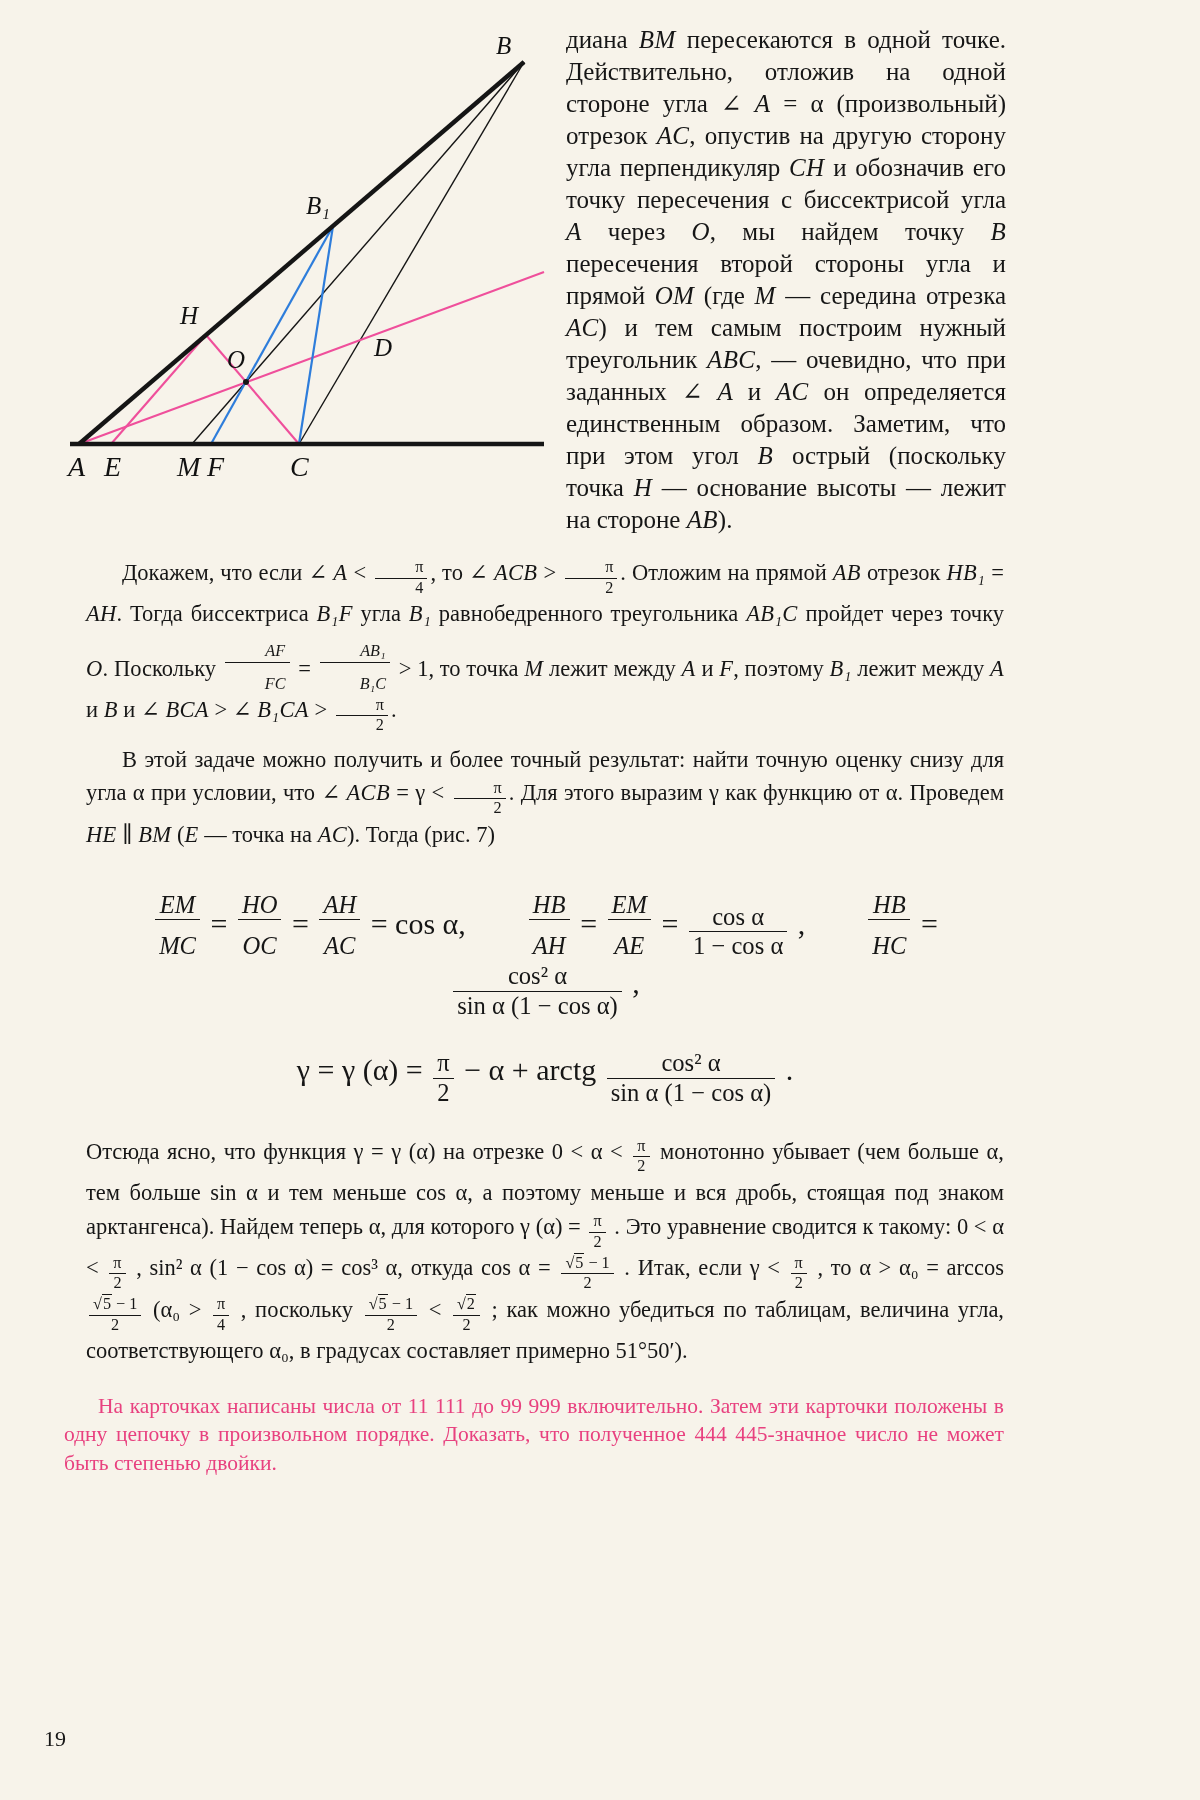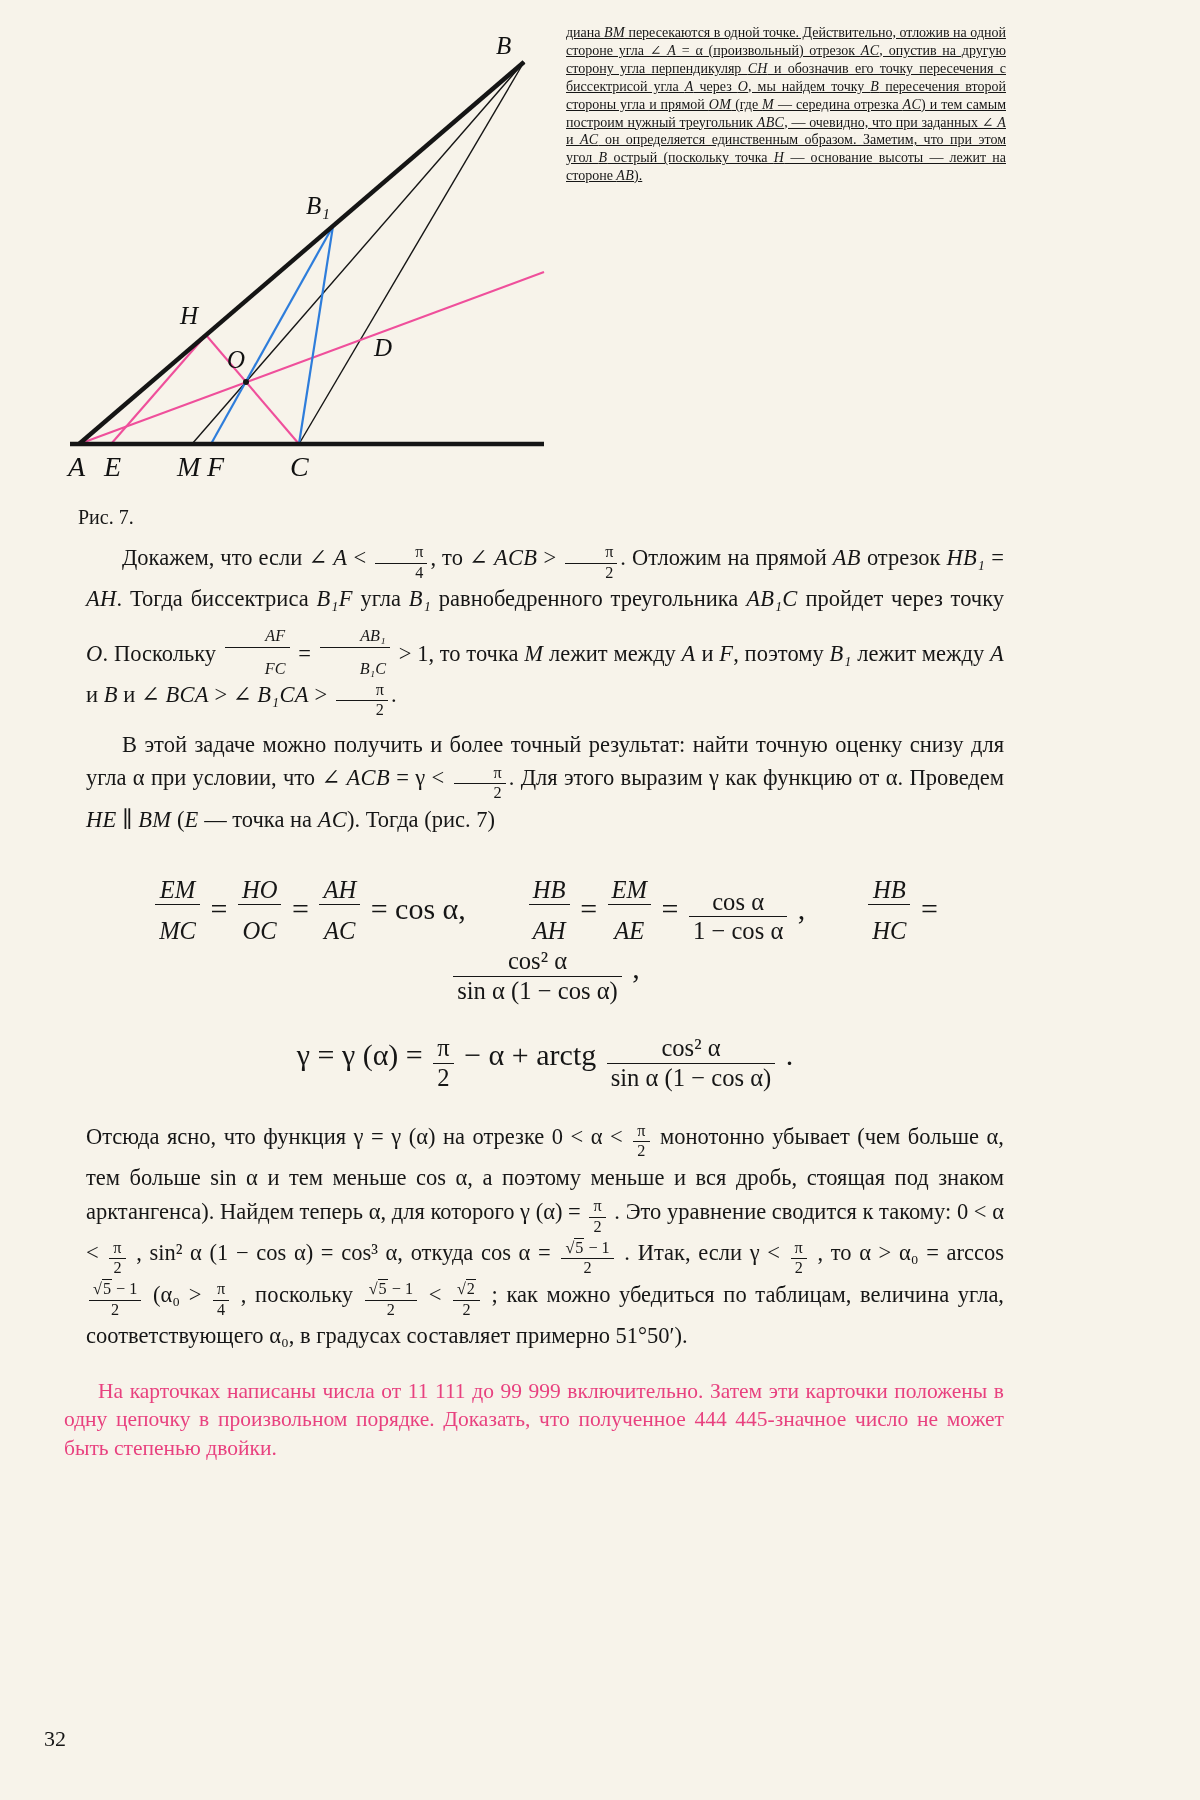--- a/index.html
+++ b/index.html
@@ -3,21 +3,21 @@
 <meta charset="utf-8">
 <style>
   html,body{margin:0;padding:0;}
   body{width:1200px;height:1800px;background:#f7f3ea;color:#161616;
        font-family:"Liberation Serif","DejaVu Serif",serif;}
   .page{position:relative;width:1200px;height:1800px;overflow:hidden;}
   .top{display:flex;align-items:flex-start;padding-top:24px;}
   .fig-wrap{flex:0 0 566px;padding-left:44px;box-sizing:border-box;}
   .figure{display:block;}
   .fig-caption{font-size:20px;margin:12px 0 0 34px;}
-  .col-right{flex:0 0 440px;font-size:14px;line-height:1.28;text-align:justify;margin-top:2px;text-decoration:underline;}
+  .col-right{flex:0 0 440px;font-size:25px;line-height:1.28;text-align:justify;margin-top:2px;}
   .main{margin:12px 196px 0 86px;font-size:22.5px;line-height:1.5;}
   .para{text-align:justify;margin:0 0 8px;}
   .indent{text-indent:36px;}
   i.mv{font-style:italic;letter-spacing:0.3px;}
   .frac{display:inline-block;text-align:center;vertical-align:-0.8em;line-height:1.08;font-size:0.72em;margin:0 3px;}
   .frac .num{display:block;padding:0 4px 1px;border-bottom:1.4px solid currentColor;}
   .frac .den{display:block;padding:1px 4px 0;}
   .frac.it .num,.frac.it .den{font-style:italic;margin-top:12px;}
   .sqrt{white-space:nowrap;}
   .sqa{border-top:1.4px solid currentColor;padding:0 1px;}
@@ -52,29 +52,28 @@
         <text class="figlabel" x="262" y="190">B₁</text>
         <text class="figlabel" x="136" y="300">H</text>
         <text class="figlabel" x="183" y="344">O</text>
         <text class="figlabel" x="330" y="332">D</text>
         <text class="figlabel big" x="24" y="452">A</text>
         <text class="figlabel big" x="60" y="452">E</text>
         <text class="figlabel big" x="133" y="452">M</text>
         <text class="figlabel big" x="163" y="452">F</text>
         <text class="figlabel big" x="246" y="452">C</text>
       </svg>
-      <div class="fig-caption">Рис. 7.</div>
     </div>
     <div class="col-right para">диана <i class="mv">BM</i> пересекаются в одной точке. Действительно, отложив на одной стороне угла ∠ <i class="mv">A</i> = α (произвольный) отрезок <i class="mv">AC</i>, опустив на другую сторону угла перпендикуляр <i class="mv">CH</i> и обозначив его точку пересечения с биссектрисой угла <i class="mv">A</i> через <i class="mv">O</i>, мы найдем точку <i class="mv">B</i> пересечения второй стороны угла и прямой <i class="mv">OM</i> (где <i class="mv">M</i> — середина отрезка <i class="mv">AC</i>) и тем самым построим нужный треугольник <i class="mv">ABC</i>, — очевидно, что при заданных ∠ <i class="mv">A</i> и <i class="mv">AC</i> он определяется единственным образом. Заметим, что при этом угол <i class="mv">B</i> острый (поскольку точка <i class="mv">H</i> — основание высоты — лежит на стороне <i class="mv">AB</i>).</div>
   </div>
 
   <div class="main">
     <p class="para indent">Докажем, что если ∠ <i class="mv">A</i> &lt; <span class="frac"><span class="num">π</span><span class="den">4</span></span>, то ∠ <i class="mv">ACB</i> &gt; <span class="frac"><span class="num">π</span><span class="den">2</span></span>. Отложим на прямой <i class="mv">AB</i> отрезок <i class="mv">HB₁</i> = <i class="mv">AH</i>. Тогда биссектриса <i class="mv">B₁F</i> угла <i class="mv">B₁</i> равнобедренного треугольника <i class="mv">AB₁C</i> пройдет через точку <i class="mv">O</i>. Поскольку <span class="frac it"><span class="num">AF</span><span class="den">FC</span></span> = <span class="frac it"><span class="num">AB₁</span><span class="den">B₁C</span></span> &gt; 1, то точка <i class="mv">M</i> лежит между <i class="mv">A</i> и <i class="mv">F</i>, поэтому <i class="mv">B₁</i> лежит между <i class="mv">A</i> и <i class="mv">B</i> и ∠ <i class="mv">BCA</i> &gt; ∠ <i class="mv">B₁CA</i> &gt; <span class="frac"><span class="num">π</span><span class="den">2</span></span>.</p>
     <p class="para indent">В этой задаче можно получить и более точный результат: найти точную оценку снизу для угла α при условии, что ∠ <i class="mv">ACB</i> = γ &lt; <span class="frac"><span class="num">π</span><span class="den">2</span></span>. Для этого выразим γ как функцию от α. Проведем <i class="mv">HE</i> ∥ <i class="mv">BM</i> (<i class="mv">E</i> — точка на <i class="mv">AC</i>). Тогда (рис. 7)</p>
     <div class="display"><span class="frac it"><span class="num">EM</span><span class="den">MC</span></span> = <span class="frac it"><span class="num">HO</span><span class="den">OC</span></span> = <span class="frac it"><span class="num">AH</span><span class="den">AC</span></span> = cos α,  <span class="frac it"><span class="num">HB</span><span class="den">AH</span></span> = <span class="frac it"><span class="num">EM</span><span class="den">AE</span></span> = <span class="frac"><span class="num">cos α</span><span class="den">1 − cos α</span></span> ,  <span class="frac it"><span class="num">HB</span><span class="den">HC</span></span> = <span class="frac"><span class="num">cos² α</span><span class="den">sin α (1 − cos α)</span></span> ,</div>
     <div class="display">γ = γ (α) = <span class="frac"><span class="num">π</span><span class="den">2</span></span> − α + arctg <span class="frac"><span class="num">cos² α</span><span class="den">sin α (1 − cos α)</span></span> .</div>
     <p class="para">Отсюда ясно, что функция γ = γ (α) на отрезке  0 &lt; α &lt; <span class="frac"><span class="num">π</span><span class="den">2</span></span> монотонно убывает (чем больше α, тем больше sin α и тем меньше cos α, а поэтому меньше и вся дробь, стоящая под знаком арктангенса). Найдем теперь α, для которого γ (α) = <span class="frac"><span class="num">π</span><span class="den">2</span></span> . Это уравнение сводится к такому: 0 &lt; α &lt; <span class="frac"><span class="num">π</span><span class="den">2</span></span> , sin² α (1 − cos α) = cos³ α, откуда cos α = <span class="frac"><span class="num"><span class="sqrt">√<span class="sqa">5</span></span> − 1</span><span class="den">2</span></span> . Итак, если γ &lt; <span class="frac"><span class="num">π</span><span class="den">2</span></span> , то α &gt; α₀ = arccos <span class="frac"><span class="num"><span class="sqrt">√<span class="sqa">5</span></span> − 1</span><span class="den">2</span></span> (α₀ &gt; <span class="frac"><span class="num">π</span><span class="den">4</span></span> , поскольку <span class="frac"><span class="num"><span class="sqrt">√<span class="sqa">5</span></span> − 1</span><span class="den">2</span></span> &lt; <span class="frac"><span class="num"><span class="sqrt">√<span class="sqa">2</span></span></span><span class="den">2</span></span> ; как можно убедиться по таблицам, величина угла, соответствующего α₀, в градусах составляет примерно 51°50′).</p>
   </div>
 
   <p class="m49-text">На карточках написаны числа от 11 111 до 99 999 включительно. Затем эти карточки положены в одну цепочку в произвольном порядке. Доказать, что полученное 444 445-значное число не может быть степенью двойки.</p>
 
-  <div class="page-number">32</div>
+  <div class="page-number">19</div>
 </div>
 
 </body></html>

